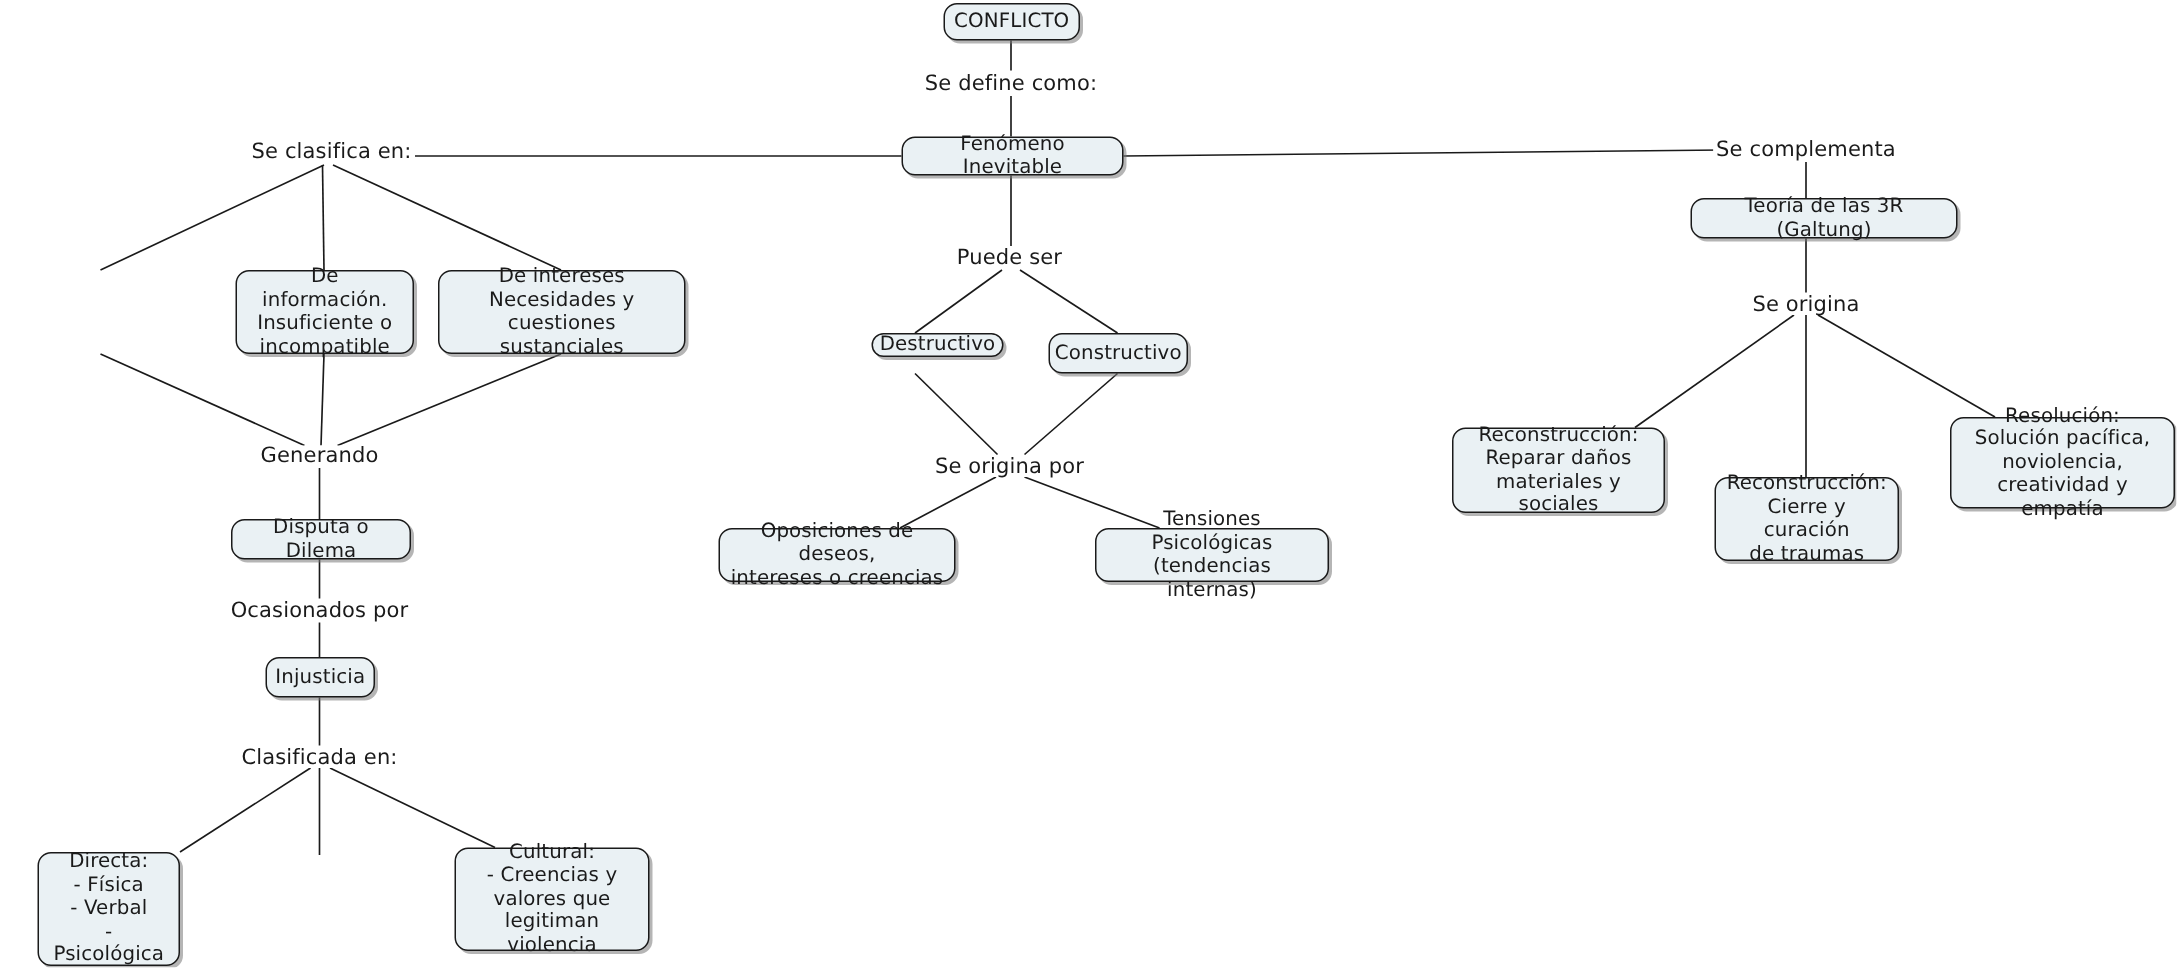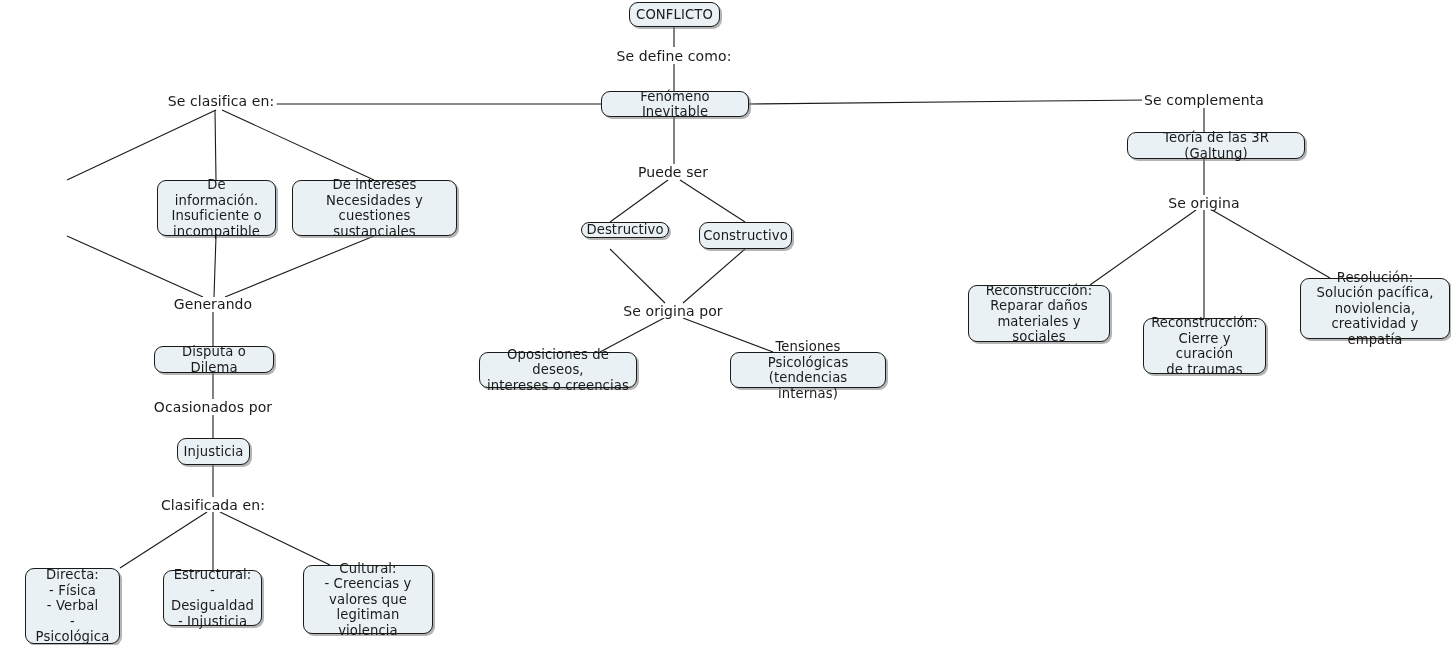--- a/index.html
+++ b/index.html
@@ -95,23 +95,20 @@
 incompatible</div>
     <div class="node" style="left: 292px; top: 180px; width: 165px; height: 56px;">De intereses
 Necesidades y
 cuestiones sustanciales</div>
     <div class="node" style="left: 154px; top: 346px; width: 120px; height: 27px;">Disputa o Dilema</div>
     <div class="node" style="left: 177px; top: 438px; width: 73px; height: 27px;">Injusticia</div>
     <div class="node" style="left: 25px; top: 568px; width: 95px; height: 76px;">Directa:
 - Física
 - Verbal
 - Psicológica</div>
-    <div class="node" style="left: 163px; top: 570px; width: 99px; height: 56px;">Estructural:
-- Desigualdad
-- Injusticia</div>
     <div class="node" style="left: 303px; top: 565px; width: 130px; height: 69px;">Cultural:
 - Creencias y
 valores que
 legitiman violencia</div>
     <div class="node" style="left: 565px; top: 222px; width: 88px; height: 16px; margin-left: 16px;">Destructivo</div>
     <div class="node" style="left: 699px; top: 222px; width: 93px; height: 27px;">Constructivo</div>
     <div class="node" style="left: 479px; top: 352px; width: 158px; height: 36px;">Oposiciones de deseos,
 intereses o creencias</div>
     <div class="node" style="left: 730px; top: 352px; width: 156px; height: 36px;">Tensiones Psicológicas
 (tendencias internas)</div>

